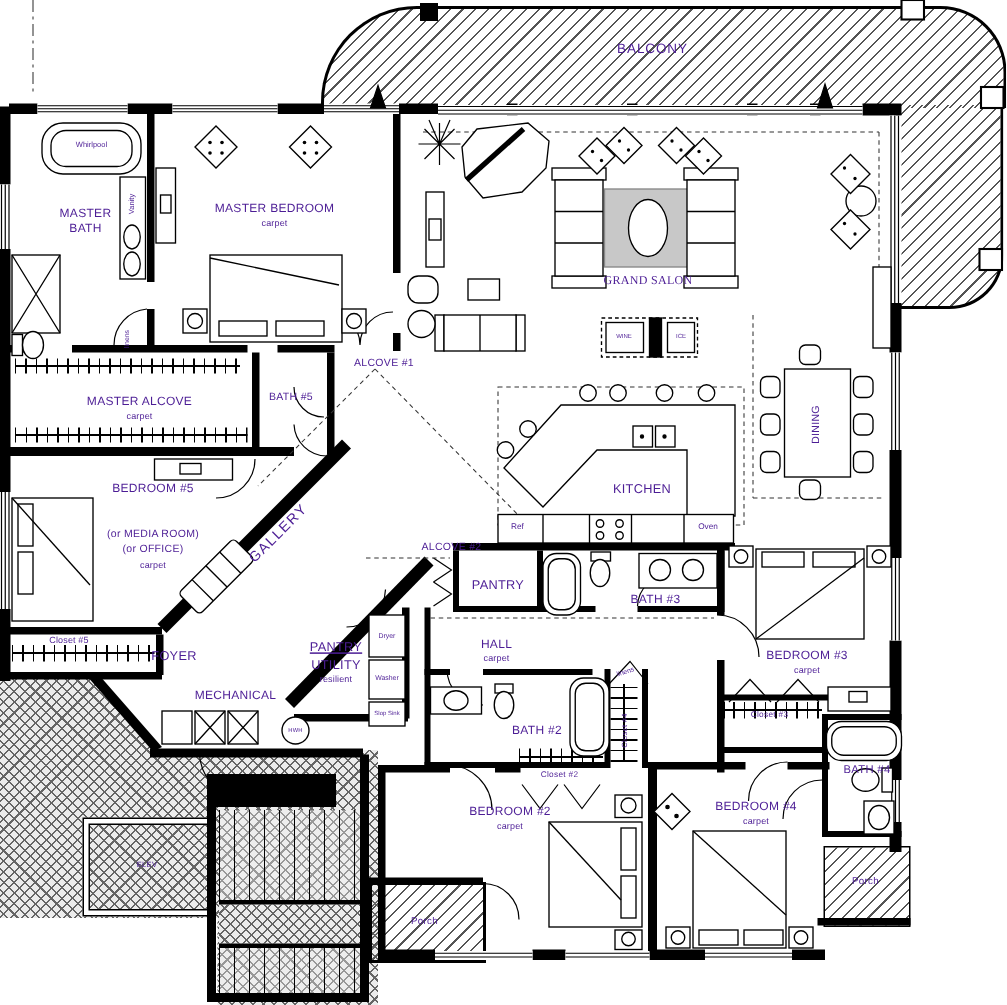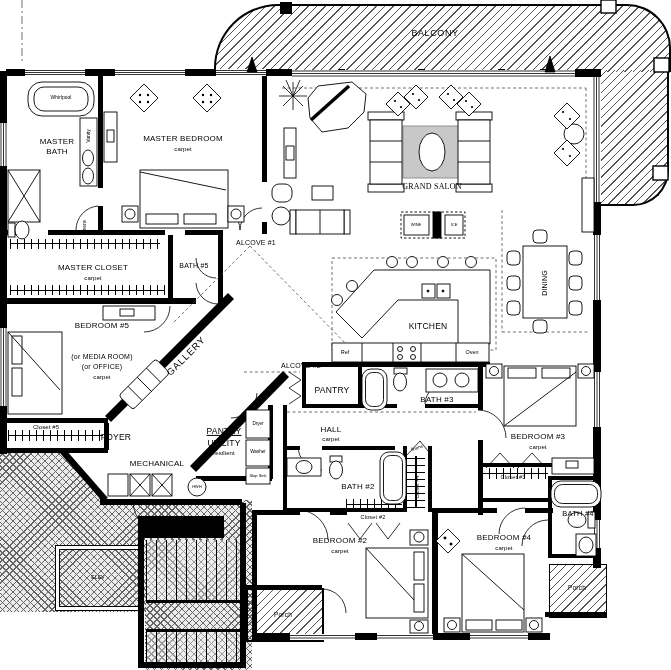--- a/index.html
+++ b/index.html
@@ -1,17 +1,17 @@
 <!DOCTYPE html>
 <html><head>
 <meta charset="utf-8">
 <style>
   html,body{margin:0;padding:0;background:#fff;}
   .plan{position:relative;width:671px;height:670px;background:#fff;overflow:hidden;
-        font-family:"Liberation Sans",sans-serif;color:#000000;}
+        font-family:"Liberation Sans",sans-serif;color:#4c1d95;}
   .abs{position:absolute;}
   .lbl{position:absolute;transform:translate(-50%,-50%);font-size:8px;line-height:1.2;
        letter-spacing:.2px;white-space:nowrap;text-align:center;z-index:30;}
   .wrap{white-space:normal;}
   .sub{font-size:6px;letter-spacing:.1px;}
   .tiny{font-size:4.6px;letter-spacing:0;}
   .xtiny{font-size:4px;letter-spacing:0;}
   .md{font-size:7px;}
   .v{transform:translate(-50%,-50%) rotate(-90deg);}
   .diag{transform:translate(-50%,-50%) rotate(-45deg);font-size:9.5px;letter-spacing:1px;}
@@ -467,21 +467,21 @@
   <div class="lbl" style="left:435px;top:33px;font-size:9px;letter-spacing:.6px;">BALCONY</div>
   <div class="lbl wrap" style="left:57px;top:147px;width:48px;">MASTER BATH</div>
   <div class="lbl tiny" style="left:61px;top:97px;font-size:5px;">Whirlpool</div>
   <div class="lbl v tiny" style="left:88px;top:136px;font-size:5px;">Vanity</div>
   <div class="lbl" style="left:183px;top:139px;">MASTER BEDROOM</div>
   <div class="lbl sub" style="left:183px;top:150px;">carpet</div>
   <div class="lbl" style="left:432px;top:187px;font-family:Liberation Serif, serif;">GRAND SALON</div>
   <div class="lbl xtiny" style="left:416px;top:225px;">WINE</div>
   <div class="lbl xtiny" style="left:454px;top:225px;">ICE</div>
   <div class="lbl v md" style="left:545px;top:283px;">DINING</div>
-  <div class="lbl" style="left:93px;top:268px;">MASTER CLOSET</div>
+  <div class="lbl" style="left:93px;top:268px;">MASTER ALCOVE</div>
   <div class="lbl sub" style="left:93px;top:279px;">carpet</div>
   <div class="lbl v tiny" style="left:85px;top:226px;">linens</div>
   <div class="lbl md" style="left:194px;top:266px;">BATH #5</div>
   <div class="lbl md" style="left:256px;top:243px;">ALCOVE #1</div>
   <div class="lbl" style="left:102px;top:326px;">BEDROOM #5</div>
   <div class="lbl md" style="left:102px;top:357px;">(or MEDIA ROOM)</div>
   <div class="lbl md" style="left:102px;top:367px;">(or OFFICE)</div>
   <div class="lbl sub" style="left:102px;top:378px;">carpet</div>
   <div class="lbl diag" style="left:186px;top:356px;">GALLERY</div>
   <div class="lbl sub" style="left:46px;top:428px;">Closet #5</div>

